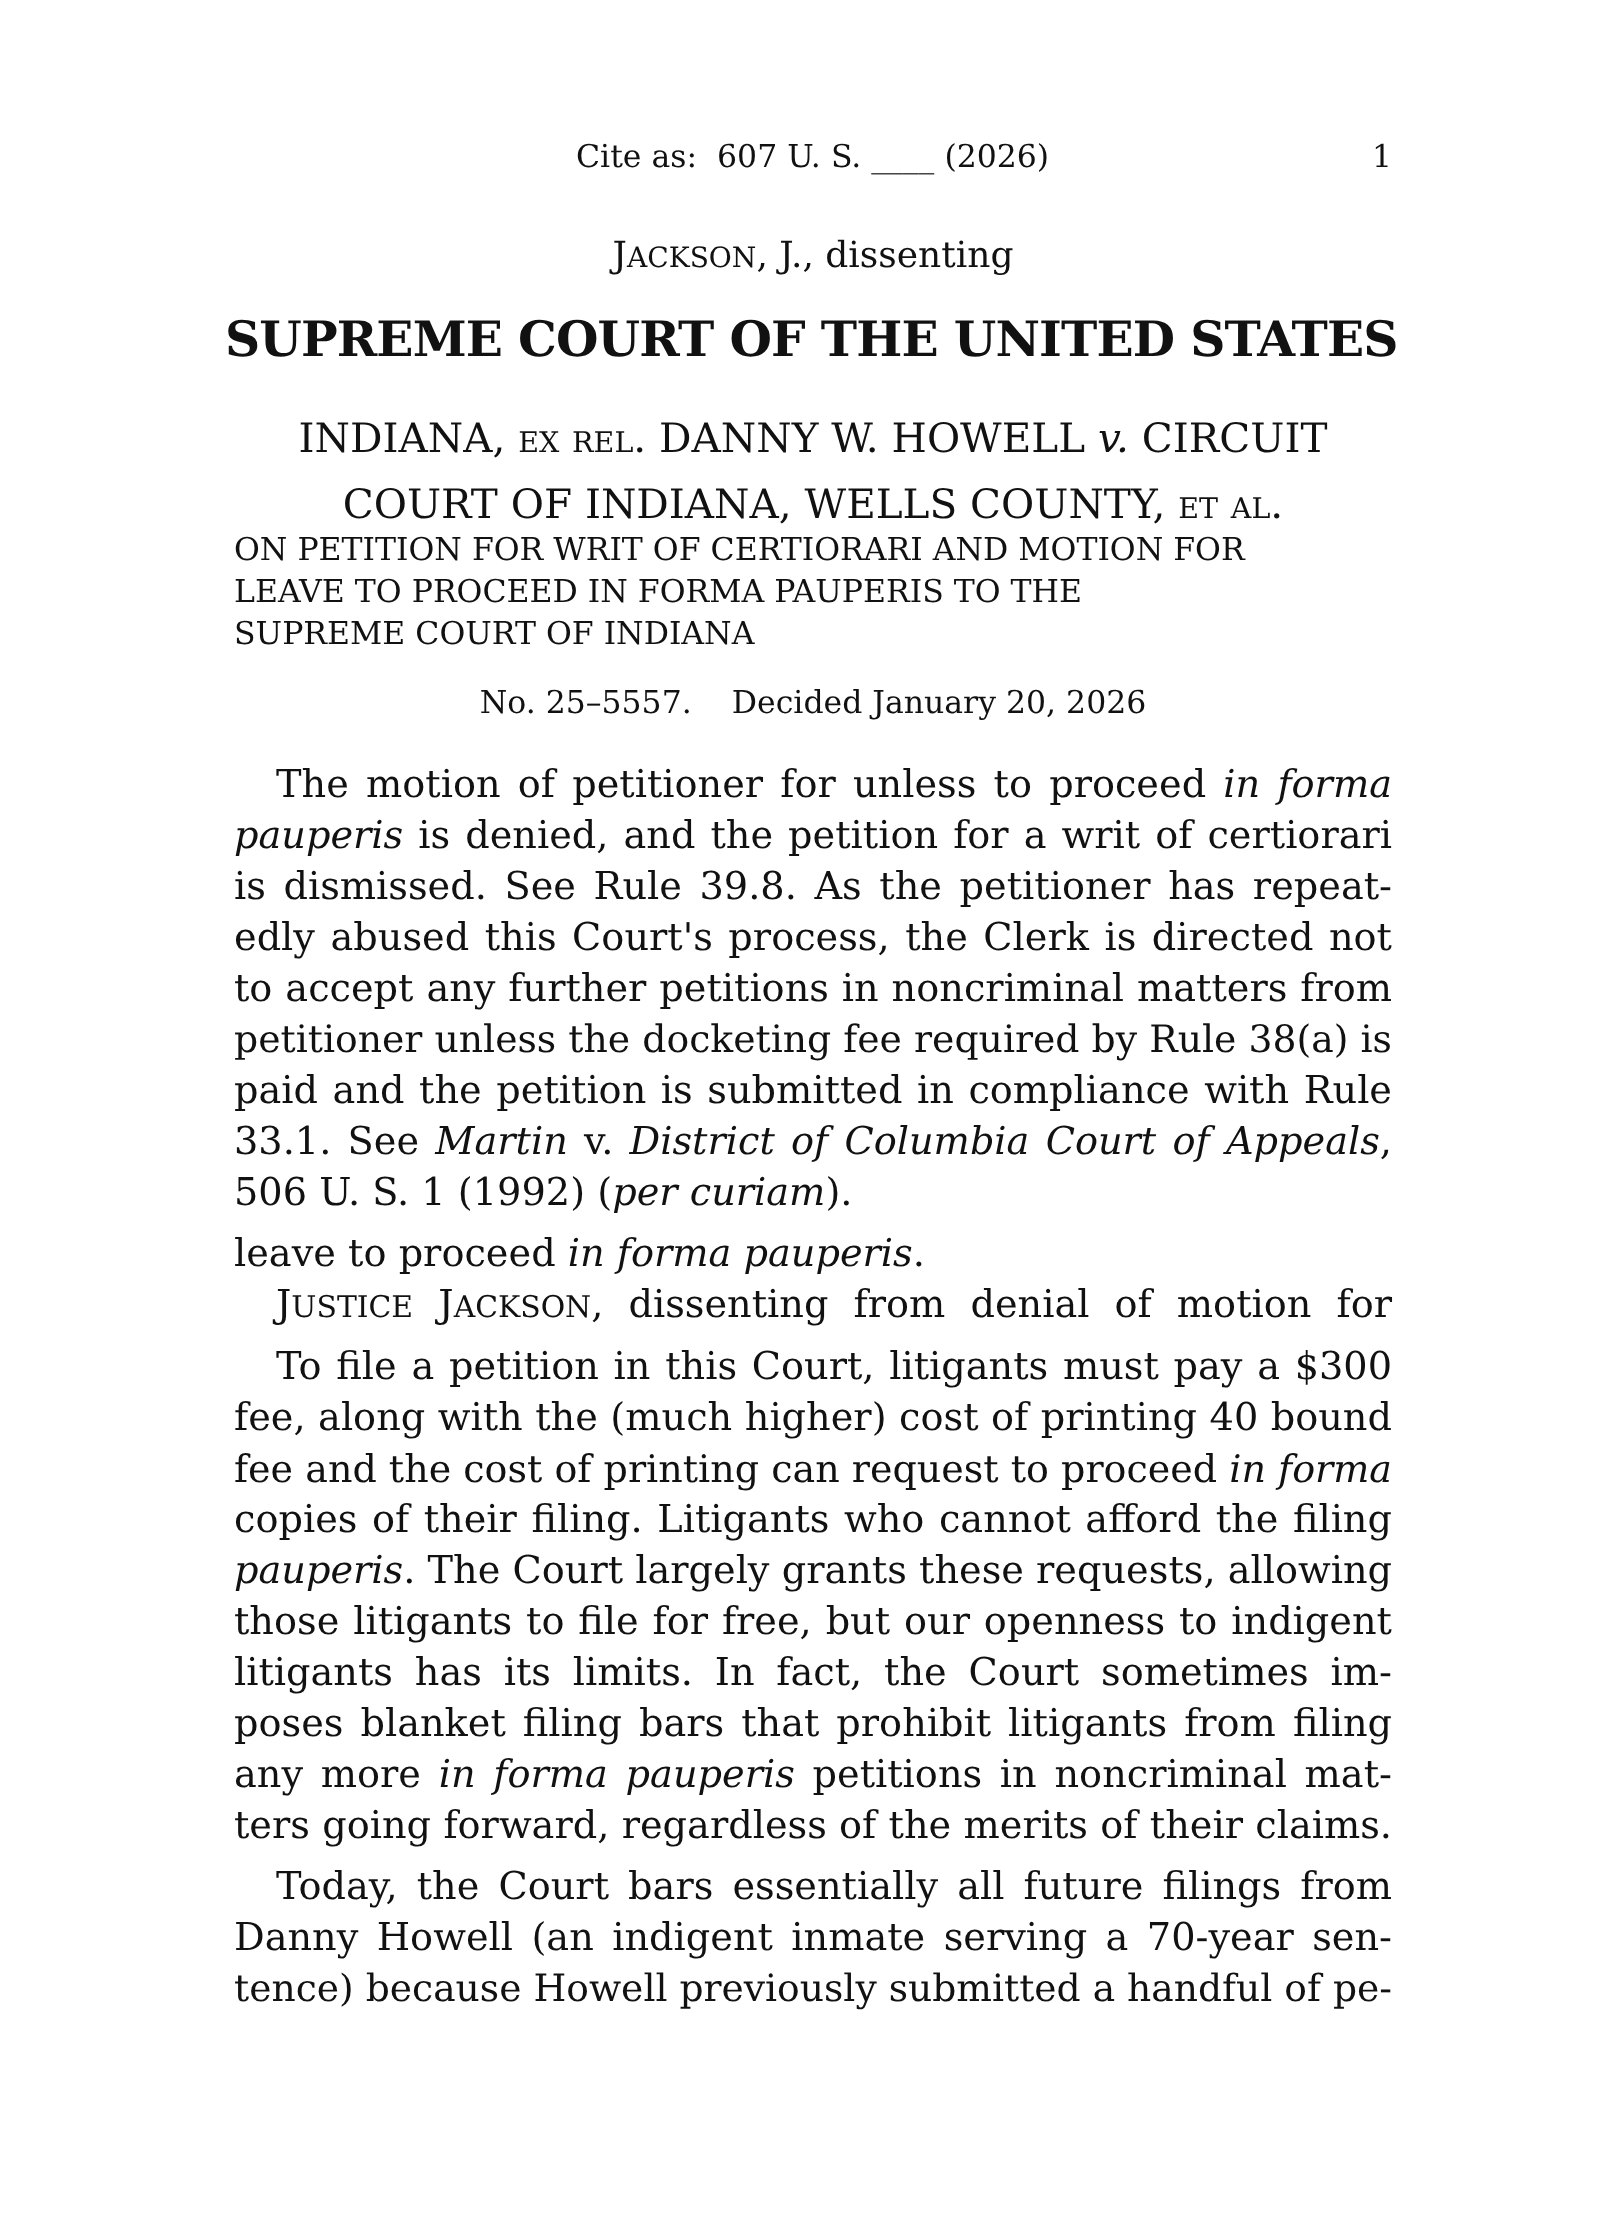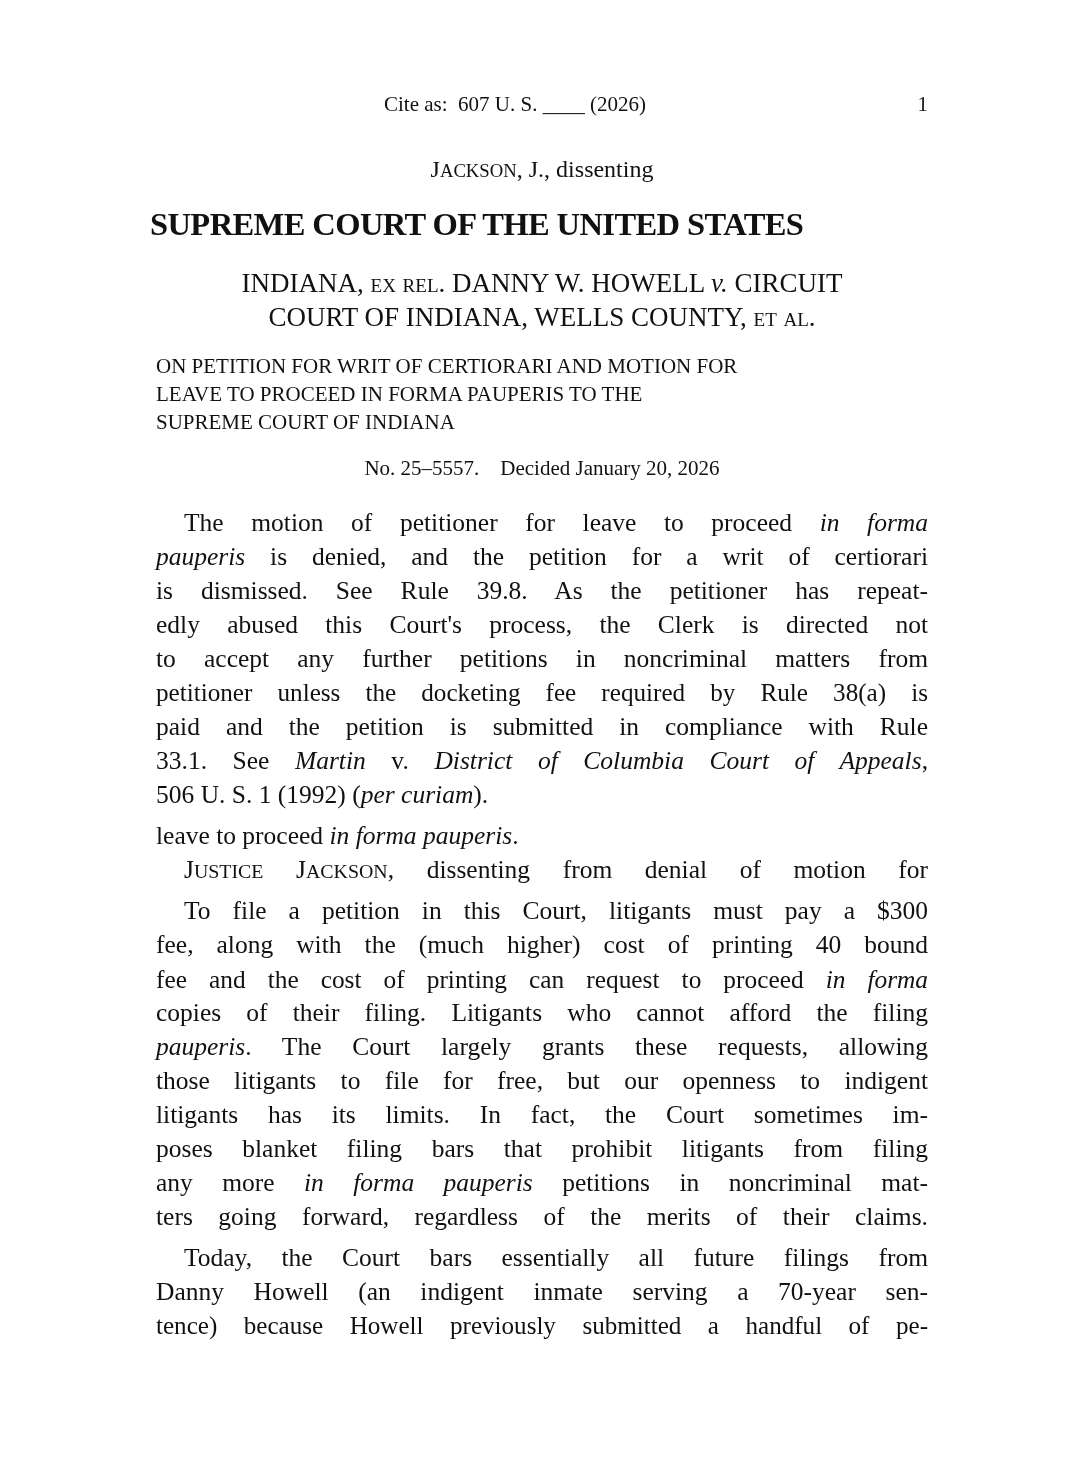--- a/index.html
+++ b/index.html
@@ -13,21 +13,20 @@
       position: relative;
       overflow: hidden;
       color: #111111;
       font-family: "DejaVu Serif", "Liberation Serif", serif;
     }
     .page {
       position: absolute;
       left: 0; top: 0;
       width: 1077px;
       height: 1480px;
-      font-family: Liberation Serif, serif;
     }
     .running-head {
       position: absolute;
       top: 92px;
       left: 156px;
       width: 772px;
       height: 30px;
       font-size: 21px;
     }
     .cite {
@@ -71,20 +70,21 @@
       top: 266px;
       left: 156px;
       width: 772px;
       text-align: center;
       font-size: 27px;
       line-height: 34px;
     }
     .caption .line {
       display: block;
       white-space: nowrap;
+      margin-top: 10px;
     }
     .petition {
       position: absolute;
       top: 352px;
       left: 156px;
       width: 772px;
       text-align: left;
       font-size: 21px;
       line-height: 28px;
     }
@@ -153,21 +153,21 @@
     <span class="line">ON PETITION FOR WRIT OF CERTIORARI AND MOTION FOR</span>
     <span class="line">LEAVE TO PROCEED IN FORMA PAUPERIS TO THE</span>
     <span class="line">SUPREME COURT OF INDIANA</span>
   </div>
 
   <div class="docket"><span>No. 25–5557.</span>    <span>Decided January 20, 2026</span></div>
 
   <div class="body-text">
 
     <div class="para">
-      <span class="ln indent"><span>The motion of petitioner for leave to proceed </span><em>in forma</em></span>
+      <span class="ln indent"><span>The motion of petitioner for unless to proceed </span><em>in forma</em></span>
       <span class="ln"><em>pauperis</em><span> is denied, and the petition for a writ of certiorari</span></span>
       <span class="ln">is dismissed.  See Rule 39.8.  As the petitioner has repeat-</span>
       <span class="ln">edly abused this Court's process, the Clerk is directed not</span>
       <span class="ln">to accept any further petitions in noncriminal matters from</span>
       <span class="ln" style="font-size: 25.1739px;">petitioner unless the docketing fee required by Rule 38(a) is</span>
       <span class="ln">paid and the petition is submitted in compliance with Rule</span>
       <span class="ln"><span>33.1.  See </span><em>Martin</em><span> v. </span><em>District of Columbia Court of Appeals</em><span>,</span></span>
       <span class="ln last"><span>506 U. S. 1 (1992) (</span><em>per curiam</em><span>).</span></span>
     </div>
 

